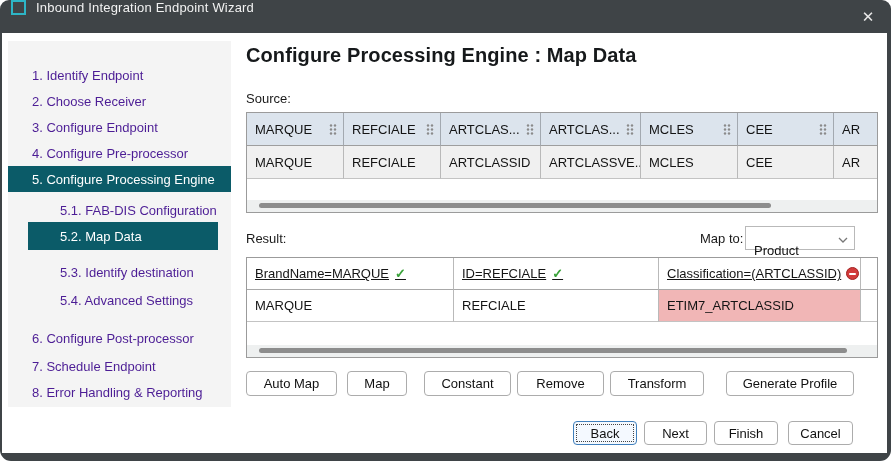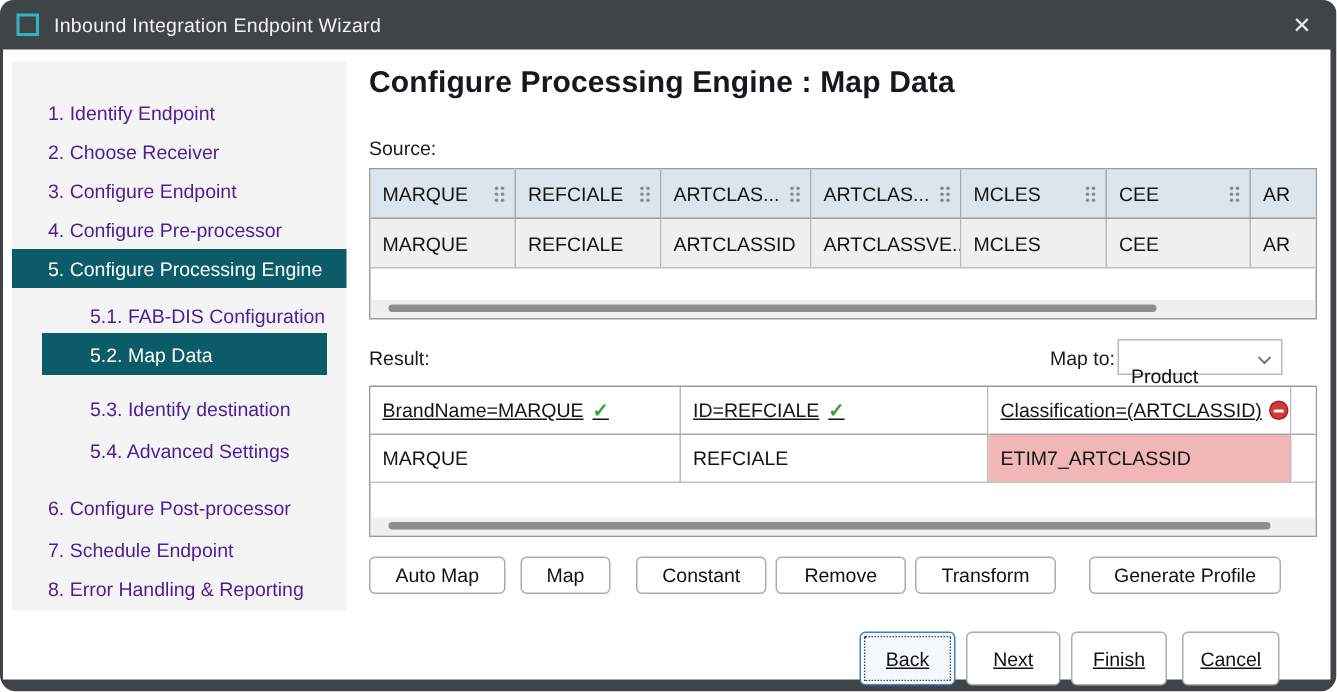--- a/index.html
+++ b/index.html
@@ -1,21 +1,21 @@
 <!DOCTYPE html>
 <html><head>
 <meta charset="utf-8">
 <style>
   * { box-sizing: border-box; margin: 0; padding: 0; }
   html,body { background:#ffffff; font-family:"Liberation Sans", sans-serif; }
   .stage { position:relative; width:891px; height:461px; overflow:hidden; }
 
   
   .window { position:absolute; inset:0; background:#3f4447; border-radius:9px 9px 11px 11px; overflow:hidden; }
-  .titlebar { position:absolute; top:0; left:0; right:0; height:33px; display:flex; align-items:center; }
+  .titlebar { position:absolute; top:0; left:0; right:0; height:33px; display:flex; }
   .app-icon { width:15px; height:15px; border:2px solid #2db5c6; margin-left:11px; flex:0 0 auto; }
   .win-title { color:#f2f2f2; font-size:13px; margin-left:10px; letter-spacing:.2px; }
   .close-btn { position:absolute; right:0; top:0; width:46px; height:33px; display:flex; align-items:center; justify-content:center;
                color:#e9e9e9; font-size:15px; cursor:default; }
 
   .dlg-body { position:absolute; top:33px; left:2px; right:4px; bottom:8px; background:#ffffff; }
 
   
   .sidebar { position:absolute; left:6px; top:8px; width:223px; height:366px; background:#f4f4f4; }
   .nav-item { position:absolute; left:0; right:0; height:26px; display:flex; align-items:center;
@@ -63,21 +63,21 @@
   .select { position:absolute; left:743px; top:193px; width:110px; height:24px; background:#fff; border:1px solid #b9b9b9;
             display:flex; align-items:center; padding:0 6px 0 8px; font-size:13px; color:#111; }
   .select .grow { flex:1;margin-top:24px; }
 
   .btn { position:absolute; height:25px; background:#ffffff; border:1px solid #acacac; border-radius:4px;
          display:flex; align-items:center; justify-content:center; font-size:13px; color:#111; cursor:default; }
   .actions .btn { top:338px; }
   .ab0{left:244px;width:91px}.ab1{left:345px;width:60px}.ab2{left:422px;width:87px}
   .ab3{left:515px;width:87px}.ab4{left:608px;width:94px}.ab5{left:724px;width:128px}
 
-  .navbtns .btn { top:388px; height:36px;text-decoration:underline; }
+  .navbtns .btn { top:388px; height:24px; }
   .nb0{left:571px;width:64px}.nb1{left:642px;width:63px}.nb2{left:712px;width:64px}.nb3{left:786px;width:65px}
   .btn.focused { border:1px solid #3f7fbc; outline:1px dotted #444; outline-offset:-4px; background:#f4f9ff; }
 </style>
 </head>
 <body>
 
 <div class="stage">
   <div class="window">
 
     <div class="titlebar">

